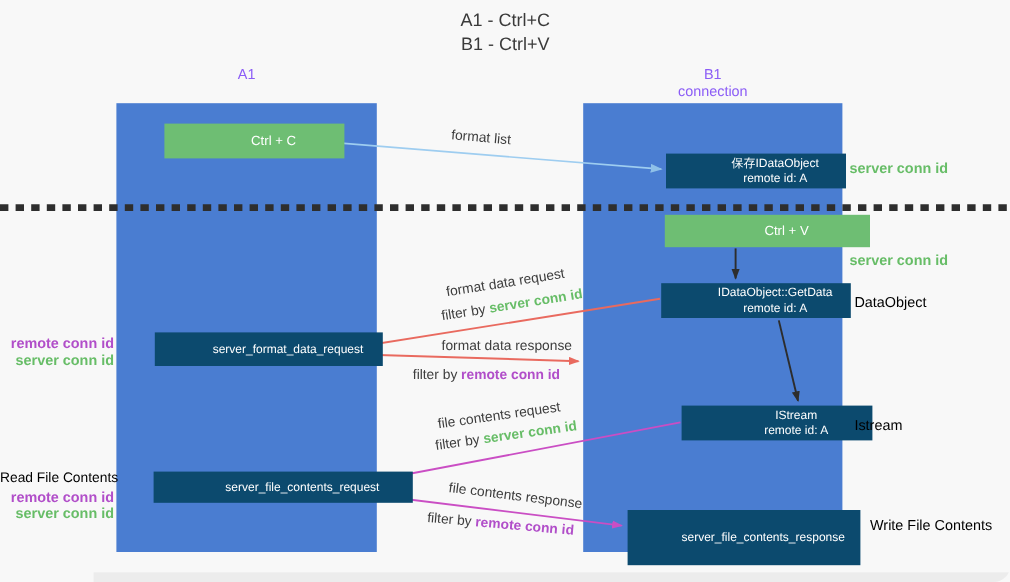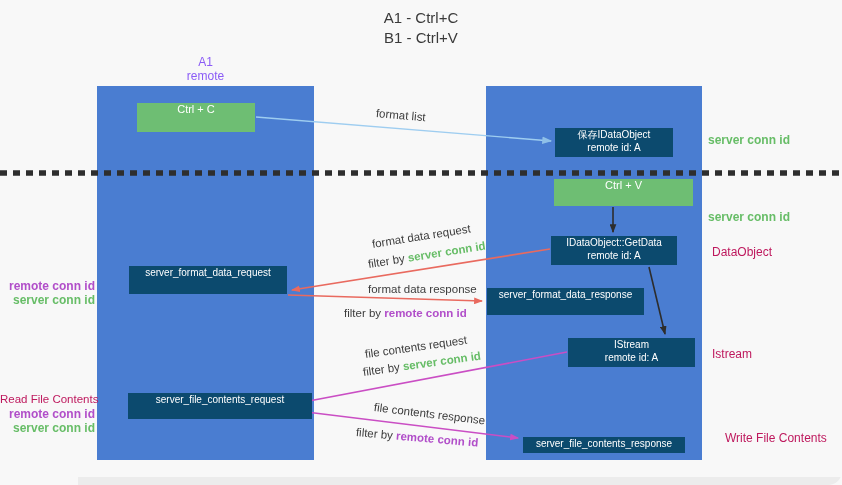--- a/index.html
+++ b/index.html
@@ -2,48 +2,49 @@
 <html><head>
 <meta charset="utf-8">
 <style>
   html,body{margin:0;padding:0;background:#f8f8f8;}
   .canvas{position:relative;width:842px;height:485px;background:#f8f8f8;overflow:hidden;
           font-family:"Liberation Sans",sans-serif;border-radius:14px;}
   .abs{position:absolute;}
   .title{left:0;top:8px;width:842px;text-align:center;font-size:15px;line-height:20px;color:#3a3a3a;}
   .colhead{top:55px;text-align:center;font-size:12px;line-height:14px;color:#8b5cf6;}
   .lifeline{background:#4a7dd1;}
-  .box{display:flex;flex-direction:column;align-items:center;
-       color:#ffffff;text-align:center;white-space:nowrap;}
+  .box{display:flex;flex-direction:column;align-items:center;justify-content:center;
+       color:#ffffff;text-align:center;white-space:nowrap;padding-left:32px;}
   .green-box{background:#6ebe73;font-size:11px;}
   .orange-box{background:#0c4a6e;font-size:10px;line-height:13px;}
   .lbl{font-size:11.5px;color:#3d3d3d;white-space:nowrap;transform-origin:0 50%;}
   .side{font-size:12px;white-space:nowrap;}
   .green-t{color:#67bd67;font-weight:bold;}
   .purple-t{color:#b14ec9;font-weight:bold;}
-  .dark-t{color:#be185d;}
+  .dark-t{color:#000000;}
   .right-align{text-align:right;}
   .overlay{position:absolute;left:0;top:0;pointer-events:none;}
   .bottom-strip{left:78px;top:477px;width:764px;height:8px;background:#ececec;}
 </style>
 </head>
 <body>
 
 <div class="canvas">
 
   <div class="abs title">
     <div>A1 - Ctrl+C</div>
     <div>B1 - Ctrl+V</div>
   </div>
 
   <div class="abs colhead" style="left:97px;width:217px;">
     <div>A1</div>
-    <div>remote</div>
   </div>
   <div class="abs colhead" style="left:486px;width:216px;">
+    <div>B1</div>
+    <div>connection</div>
   </div>
 
   <div class="abs lifeline" style="left:97px;top:86px;width:217px;height:374px;"></div>
   <div class="abs lifeline" style="left:486px;top:86px;width:216px;height:374px;"></div>
 
   <svg class="overlay" width="842" height="485">
     <defs>
       <marker id="m-blue" viewBox="0 0 8 6" refX="7" refY="3" markerWidth="10" markerHeight="8" orient="auto" markerUnits="userSpaceOnUse">
         <path d="M0,0 L8,3 L0,6 z" fill="#8fc0e8"></path>
       </marker>
@@ -86,38 +87,35 @@
 
   <div class="abs box green-box" style="left:554px;top:179px;width:139px;height:27px;">
     <span>Ctrl + V</span>
   </div>
 
   <div class="abs box orange-box" style="left:551px;top:236px;width:126px;height:29px;">
     <span>IDataObject::GetData</span>
     <span>remote id: A</span>
   </div>
 
-  <div class="abs box orange-box" style="left:129px;top:266px;width:158px;height:28px;">
+  <div class="abs box orange-box" style="left:129px;top:277px;width:158px;height:28px;">
     <span>server_format_data_request</span>
   </div>
 
-  <div class="abs box orange-box" style="left:487px;top:288px;width:157px;height:27px;">
-    <span>server_format_data_response</span>
-  </div>
 
   <div class="abs box orange-box" style="left:568px;top:338px;width:127px;height:29px;">
     <span>IStream</span>
     <span>remote id: A</span>
   </div>
 
   <div class="abs box orange-box" style="left:128px;top:393px;width:184px;height:26px;">
     <span>server_file_contents_request</span>
   </div>
 
-  <div class="abs box orange-box" style="left:523px;top:425px;width:162px;height:16px;margin-top:12px;">
+  <div class="abs box orange-box" style="left:523px;top:425px;width:162px;height:46px;">
     <span>server_file_contents_response</span>
   </div>
 
   <div class="abs lbl" style="left:376px;top:107px;transform:rotate(5deg);">format list</div>
 
   <div class="abs lbl" style="left:372px;top:238px;transform:rotate(-9deg);">format data request</div>
   <div class="abs lbl" style="left:368px;top:258px;transform:rotate(-9deg);">
     <span>filter by </span><span class="green-t">server conn id</span>
   </div>
 

